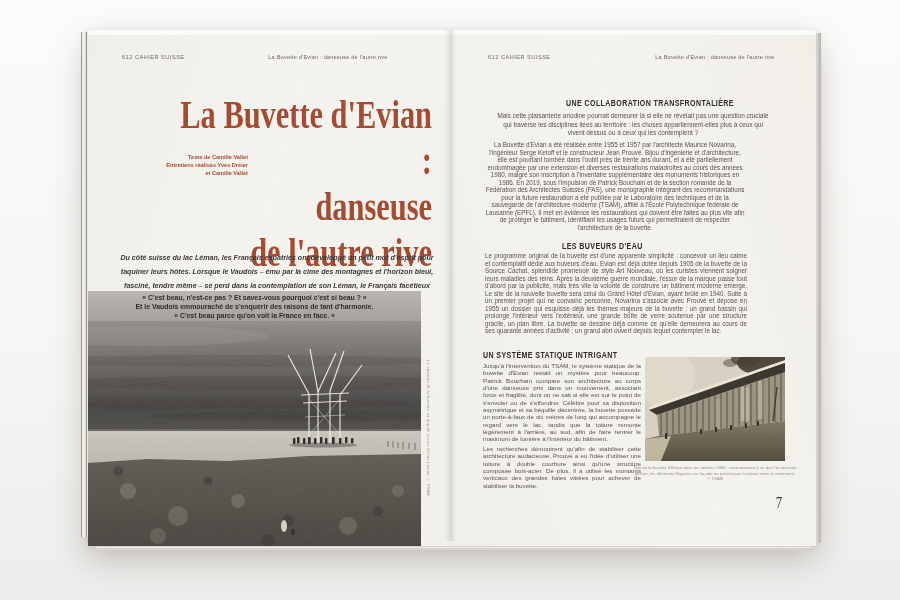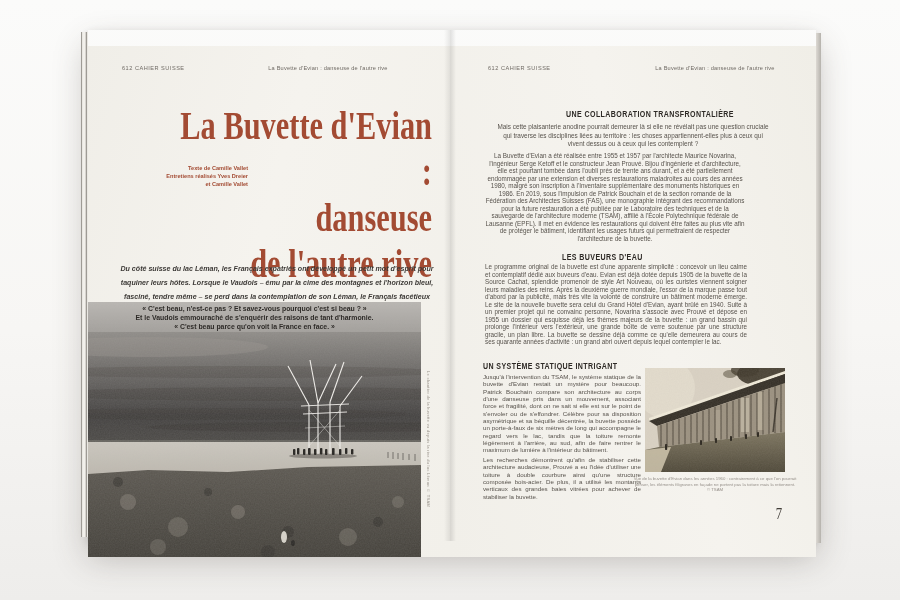--- a/index.html
+++ b/index.html
@@ -6,21 +6,21 @@
   body{
     width:900px;height:600px;position:relative;overflow:hidden;
     background:linear-gradient(180deg,#fbfbfa 0%,#f7f6f4 55%,#eeedeb 100%);
     font-family:"Liberation Sans",sans-serif;
     -webkit-font-smoothing:antialiased;
   }
   .spread{
     position:absolute;left:88px;top:30px;width:728px;height:511px;
     box-shadow:0 16px 32px rgba(70,62,55,.32),0 3px 8px rgba(0,0,0,.14);
   }
-  .page{position:absolute;top:16px;height:100%;}
+  .page{position:absolute;top:5px;height:100%;}
   .page-left{left:0;width:362px;background:linear-gradient(105deg,#f0eee8,#f5f3ee 45%,#f2f0ea);}
   .page-right{left:362px;width:366px;background:linear-gradient(75deg,#f1efe9,#f5f3ee 55%,#f0eee7);}
   .spine{position:absolute;left:356px;top:0;width:12px;height:100%;
     background:linear-gradient(to right,rgba(0,0,0,0) 0%,rgba(0,0,0,.07) 45%,rgba(0,0,0,.10) 55%,rgba(0,0,0,0) 100%);pointer-events:none;}
   
   .edge-left{position:absolute;left:-7px;top:2px;width:7px;height:505px;
     background:repeating-linear-gradient(to right,#9e9b95 0 1px,#e9e7e2 1px 2px,#f2f0eb 2px 4px,#d7d4cf 4px 5px);}
   .edge-right{position:absolute;left:728px;top:3px;width:5px;height:510px;
     background:linear-gradient(to right,#ddd9d3,#b5b2ac);}
   .edge-bottom{position:absolute;left:3px;top:511px;width:723px;height:9px;

